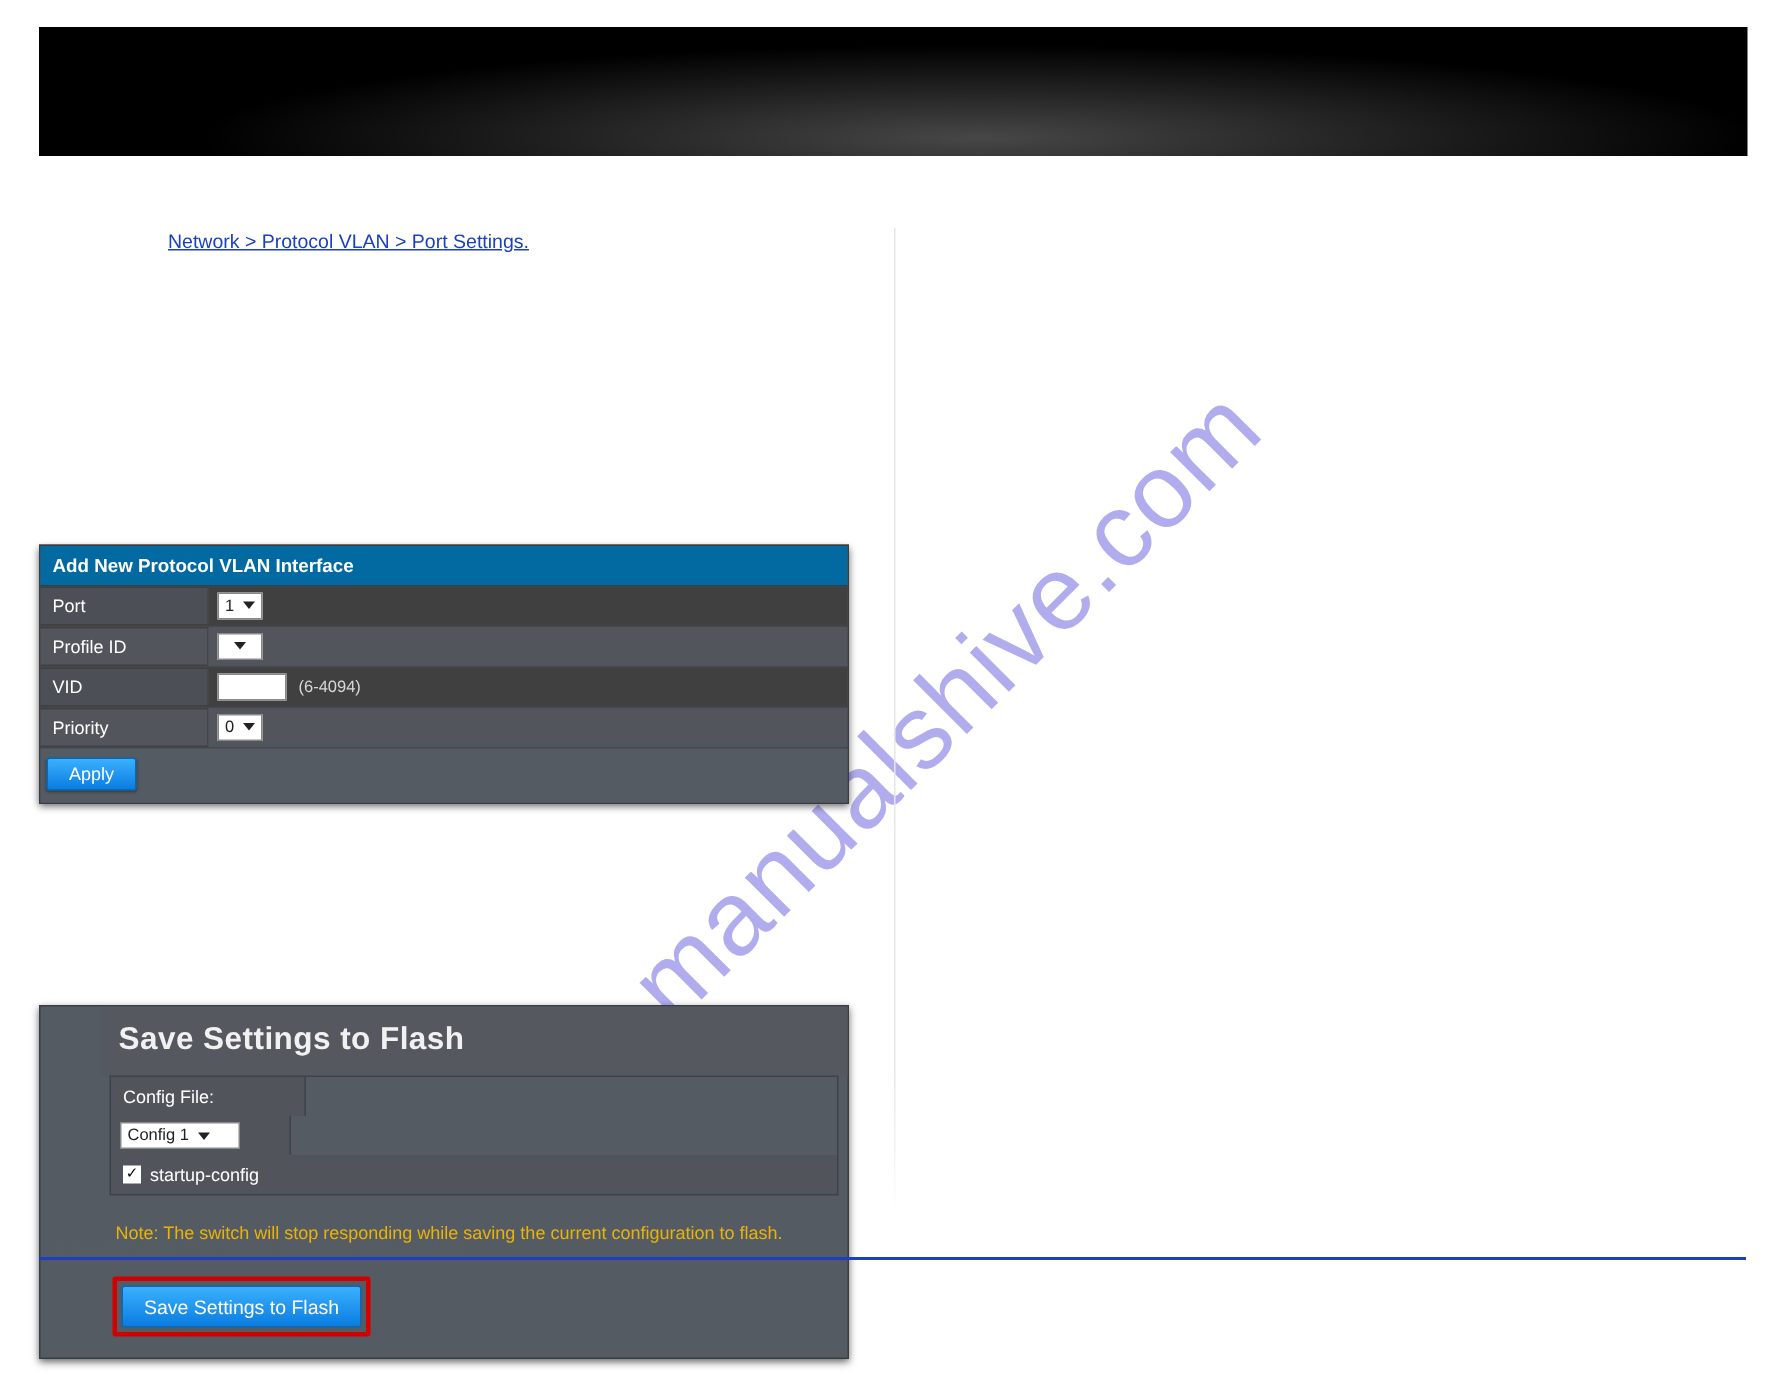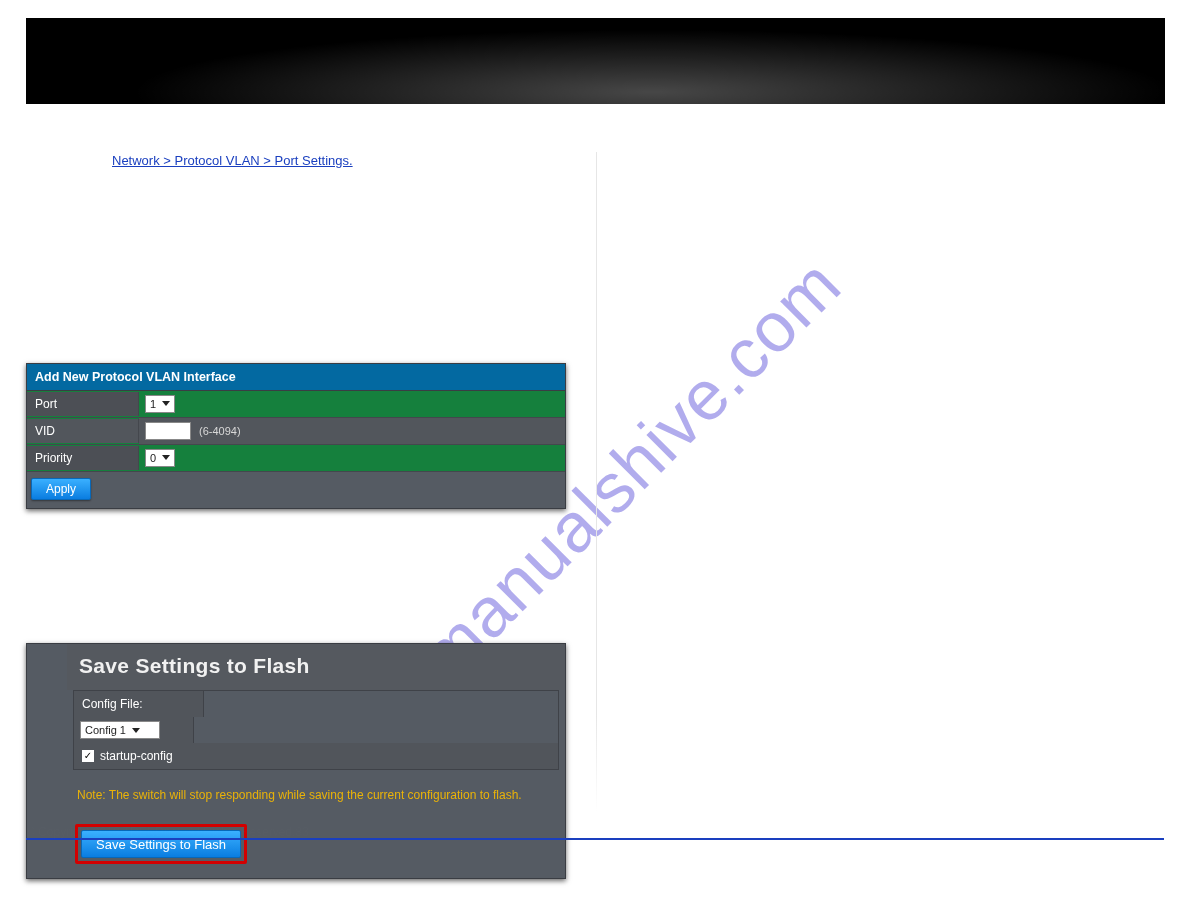--- a/index.html
+++ b/index.html
@@ -37,21 +37,21 @@
     border: 1px solid #3a3d43;
     background: #555b63;
     box-shadow: 0 2px 5px rgba(0,0,0,0.6);
     font-size: 12px; color: #fff;
   }
   .panel-title {
     background: #0369a1; color: #fff; font-weight: bold; font-size: 12.5px;
     padding: 6px 8px; border-bottom: 1px solid #3a3d43;
   }
   .row { display: flex; align-items: center; border-bottom: 1px solid #44474d;
-         background: #15803d; }
+         background: #404040; }
   .row:nth-child(odd) .cell-label,
   .row:nth-child(odd) .cell-field { background: #52565c; }
   .cell-label {
     width: 112px; padding: 5px 8px; border-right: 1px solid #44474d; background: #4c4f55;
   }
   .cell-field { flex: 1; padding: 4px 6px; display: flex; align-items: center; gap: 8px; }
 
   .faux-select {
     display: inline-flex; align-items: center; background: #fff; color: #222;
     font-size: 11px; height: 18px; border: 1px solid #888; min-width: 30px; padding: 0 4px;
@@ -158,20 +158,29 @@
       <div class="row">
         <div class="cell-label">Port</div>
         <div class="cell-field">
           <div class="faux-select">
             <span>1</span>
             <span class="caret"></span>
           </div>
         </div>
       </div>
 
+      <div class="row">
+        <div class="cell-label">Profile ID</div>
+        <div class="cell-field">
+          <div class="faux-select">
+            <span></span>
+            <span class="caret"></span>
+          </div>
+        </div>
+      </div>
 
       <div class="row">
         <div class="cell-label">VID</div>
         <div class="cell-field">
           <span class="faux-input"></span>
           <span class="hint">(6-4094)</span>
         </div>
       </div>
 
       <div class="row">

